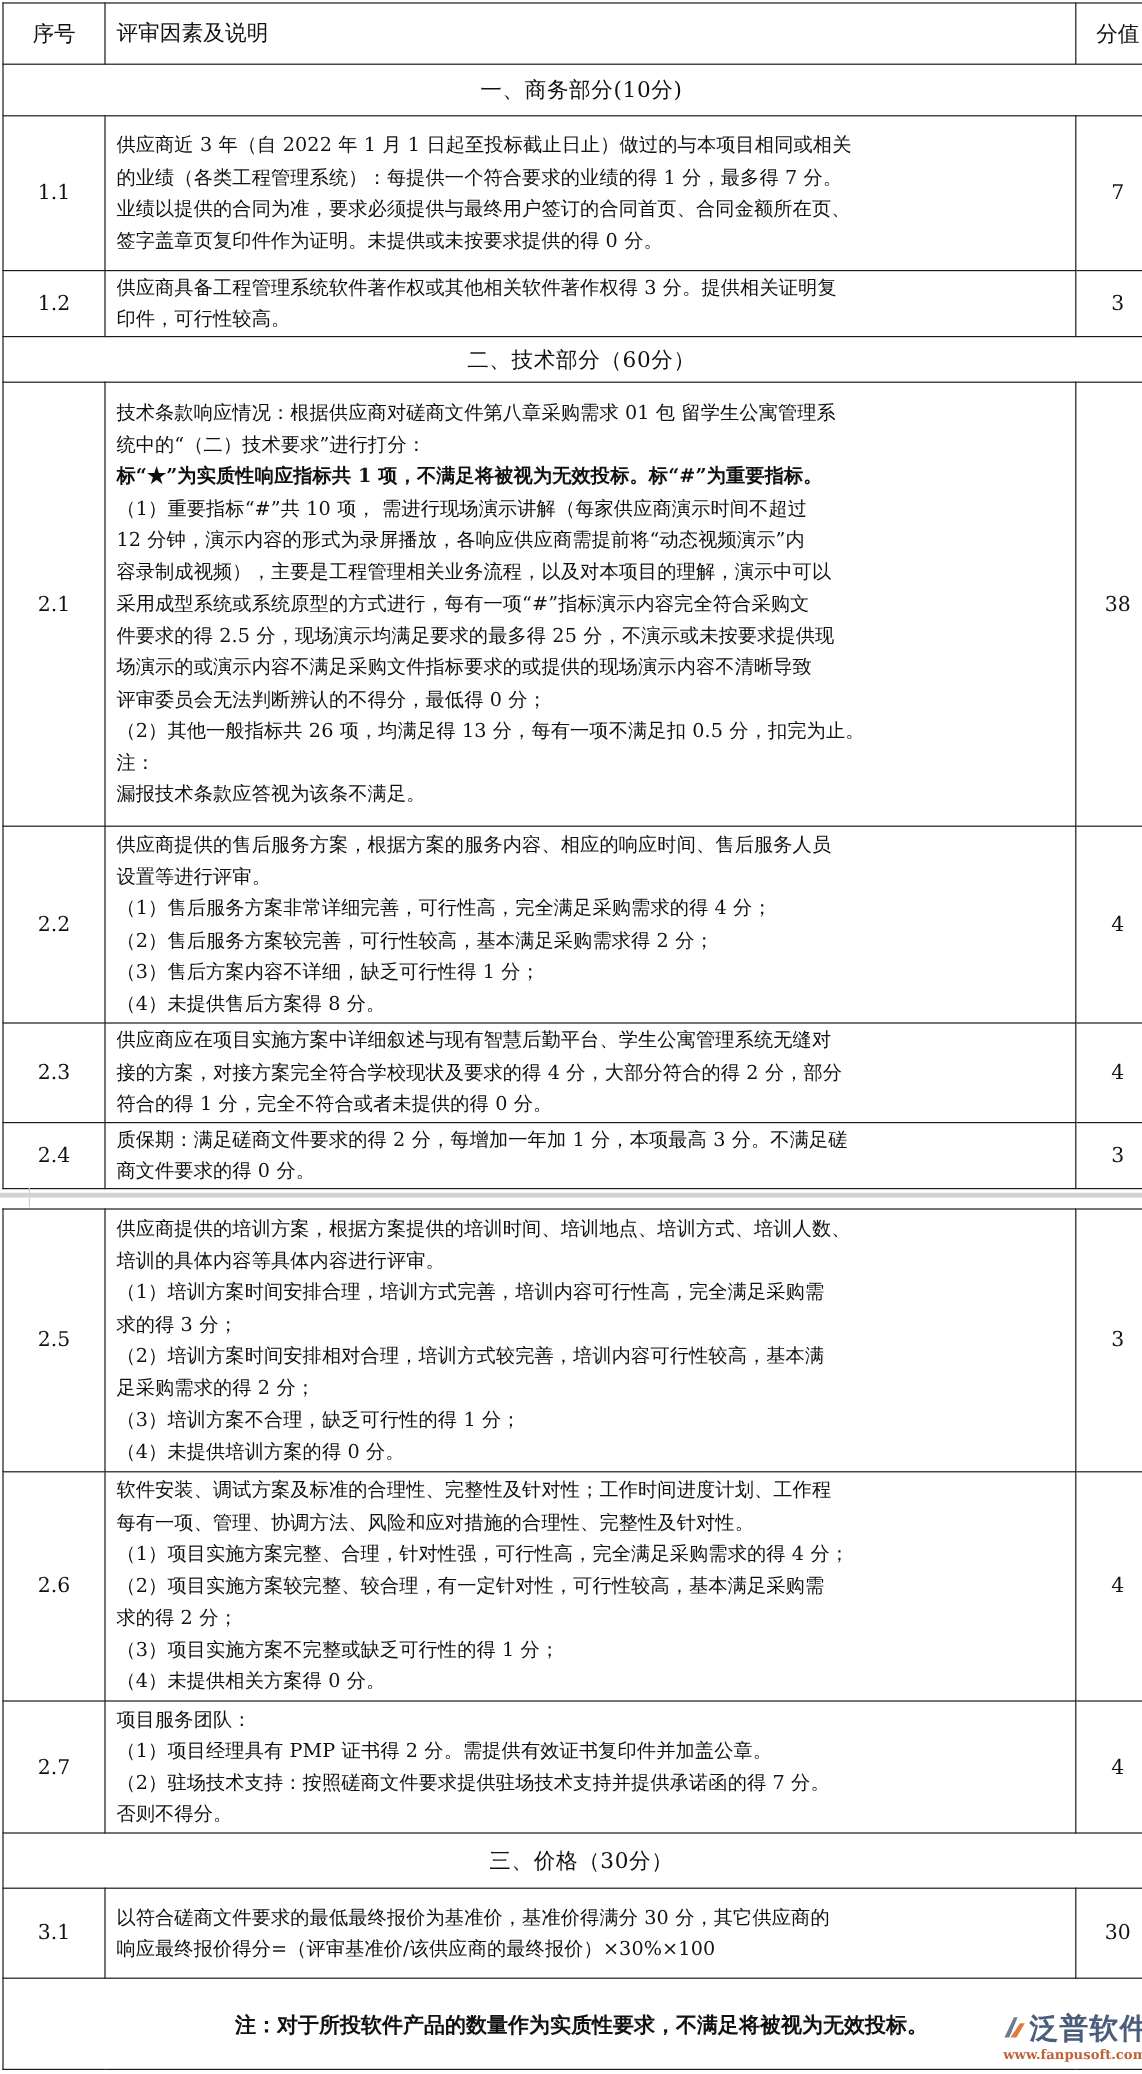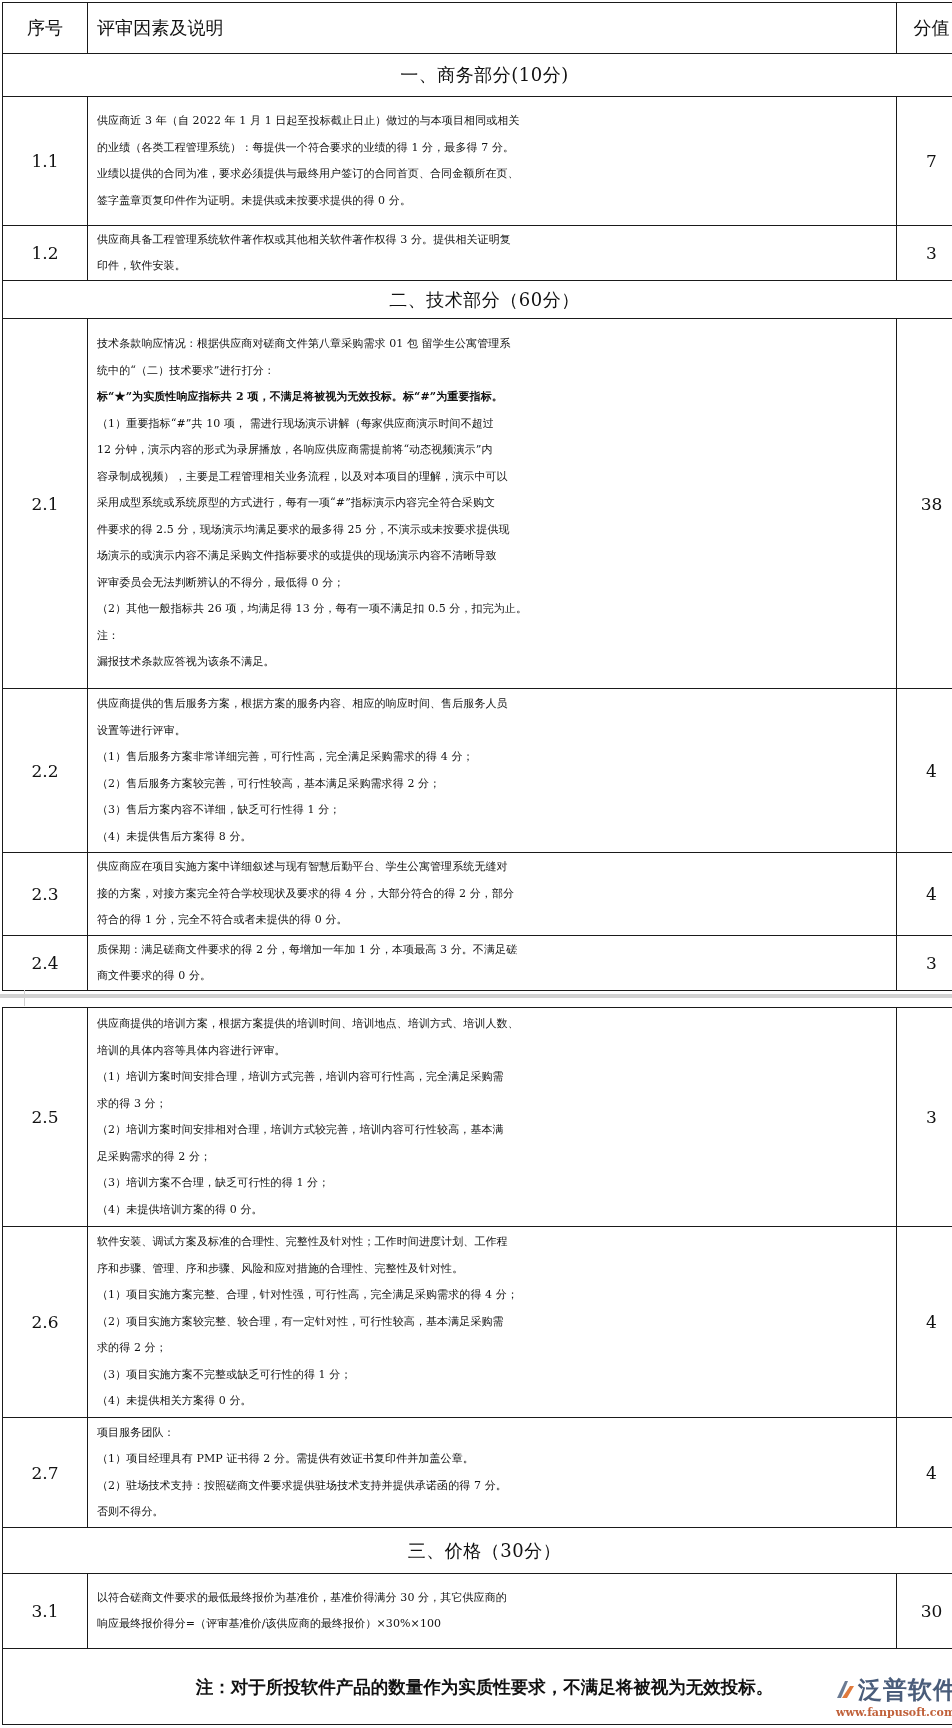--- a/index.html
+++ b/index.html
@@ -9,21 +9,21 @@
     color: #111111;
   }
   .tbl {
     position: absolute; left: 2px; width: 946px;
     border-collapse: collapse; table-layout: fixed;
   }
   .tbl td {
     border: 1.5px solid #1a1a1a; padding: 0; vertical-align: middle;
   }
   .c-no { width: 84px; text-align: center; font-size: 17px; }
-  .c-desc { width: 791px; padding: 0 8px 0 9px !important; font-size: 11px; line-height: 26.5px; letter-spacing: 0.1px; text-align: justify; }
+  .c-desc { width: 791px; padding: 0 8px 0 9px !important; font-size: 16px; line-height: 26.5px; letter-spacing: 0.1px; text-align: justify; }
   .c-score { width: 69px; text-align: center; font-size: 17px; }
   .hdr td { font-size: 18px; text-align: center; }
   .section td { text-align: center; font-size: 18px; letter-spacing: 0.5px; }
   .line { display: block; white-space: nowrap; overflow: hidden; }
   .bold { font-weight: bold; }
   .pagebreak {
     position: absolute; left: 0; top: 994px; width: 952px; height: 4px;
     background: #d2d2d2;
   }
   .pagebreak-mark {
@@ -67,35 +67,35 @@
       <span class="line">业绩以提供的合同为准，要求必须提供与最终用户签订的合同首页、合同金额所在页、</span>
       <span class="line">签字盖章页复印件作为证明。未提供或未按要求提供的得 0 分。</span>
     </td>
     <td class="c-score">7</td>
   </tr>
 
   <tr style="height:55px;">
     <td class="c-no">1.2</td>
     <td class="c-desc">
       <span class="line">供应商具备工程管理系统软件著作权或其他相关软件著作权得 3 分。提供相关证明复</span>
-      <span class="line">印件，软件安装。</span>
+      <span class="line">印件，可行性较高。</span>
     </td>
     <td class="c-score">3</td>
   </tr>
 
   <tr class="section" style="height:38px;">
     <td colspan="3">二、技术部分（60分）</td>
   </tr>
 
   <tr style="height:370px;">
     <td class="c-no">2.1</td>
     <td class="c-desc">
       <span class="line">技术条款响应情况：根据供应商对磋商文件第八章采购需求 01 包 留学生公寓管理系</span>
       <span class="line">统中的“（二）技术要求”进行打分：</span>
-      <span class="line bold">标“★”为实质性响应指标共 2 项，不满足将被视为无效投标。标“#”为重要指标。</span>
+      <span class="line bold">标“★”为实质性响应指标共 1 项，不满足将被视为无效投标。标“#”为重要指标。</span>
       <span class="line">（1）重要指标“#”共 10 项， 需进行现场演示讲解（每家供应商演示时间不超过</span>
       <span class="line">12 分钟，演示内容的形式为录屏播放，各响应供应商需提前将“动态视频演示”内</span>
       <span class="line">容录制成视频），主要是工程管理相关业务流程，以及对本项目的理解，演示中可以</span>
       <span class="line">采用成型系统或系统原型的方式进行，每有一项“#”指标演示内容完全符合采购文</span>
       <span class="line">件要求的得 2.5 分，现场演示均满足要求的最多得 25 分，不演示或未按要求提供现</span>
       <span class="line">场演示的或演示内容不满足采购文件指标要求的或提供的现场演示内容不清晰导致</span>
       <span class="line">评审委员会无法判断辨认的不得分，最低得 0 分；</span>
       <span class="line">（2）其他一般指标共 26 项，均满足得 13 分，每有一项不满足扣 0.5 分，扣完为止。</span>
       <span class="line">注：</span>
       <span class="line">漏报技术条款应答视为该条不满足。</span>
@@ -155,21 +155,21 @@
       <span class="line">（3）培训方案不合理，缺乏可行性的得 1 分；</span>
       <span class="line">（4）未提供培训方案的得 0 分。</span>
     </td>
     <td class="c-score">3</td>
   </tr>
 
   <tr style="height:191px;">
     <td class="c-no">2.6</td>
     <td class="c-desc">
       <span class="line">软件安装、调试方案及标准的合理性、完整性及针对性；工作时间进度计划、工作程</span>
-      <span class="line">序和步骤、管理、序和步骤、风险和应对措施的合理性、完整性及针对性。</span>
+      <span class="line">每有一项、管理、协调方法、风险和应对措施的合理性、完整性及针对性。</span>
       <span class="line">（1）项目实施方案完整、合理，针对性强，可行性高，完全满足采购需求的得 4 分；</span>
       <span class="line">（2）项目实施方案较完整、较合理，有一定针对性，可行性较高，基本满足采购需</span>
       <span class="line">求的得 2 分；</span>
       <span class="line">（3）项目实施方案不完整或缺乏可行性的得 1 分；</span>
       <span class="line">（4）未提供相关方案得 0 分。</span>
     </td>
     <td class="c-score">4</td>
   </tr>
 
   <tr style="height:110px;">

